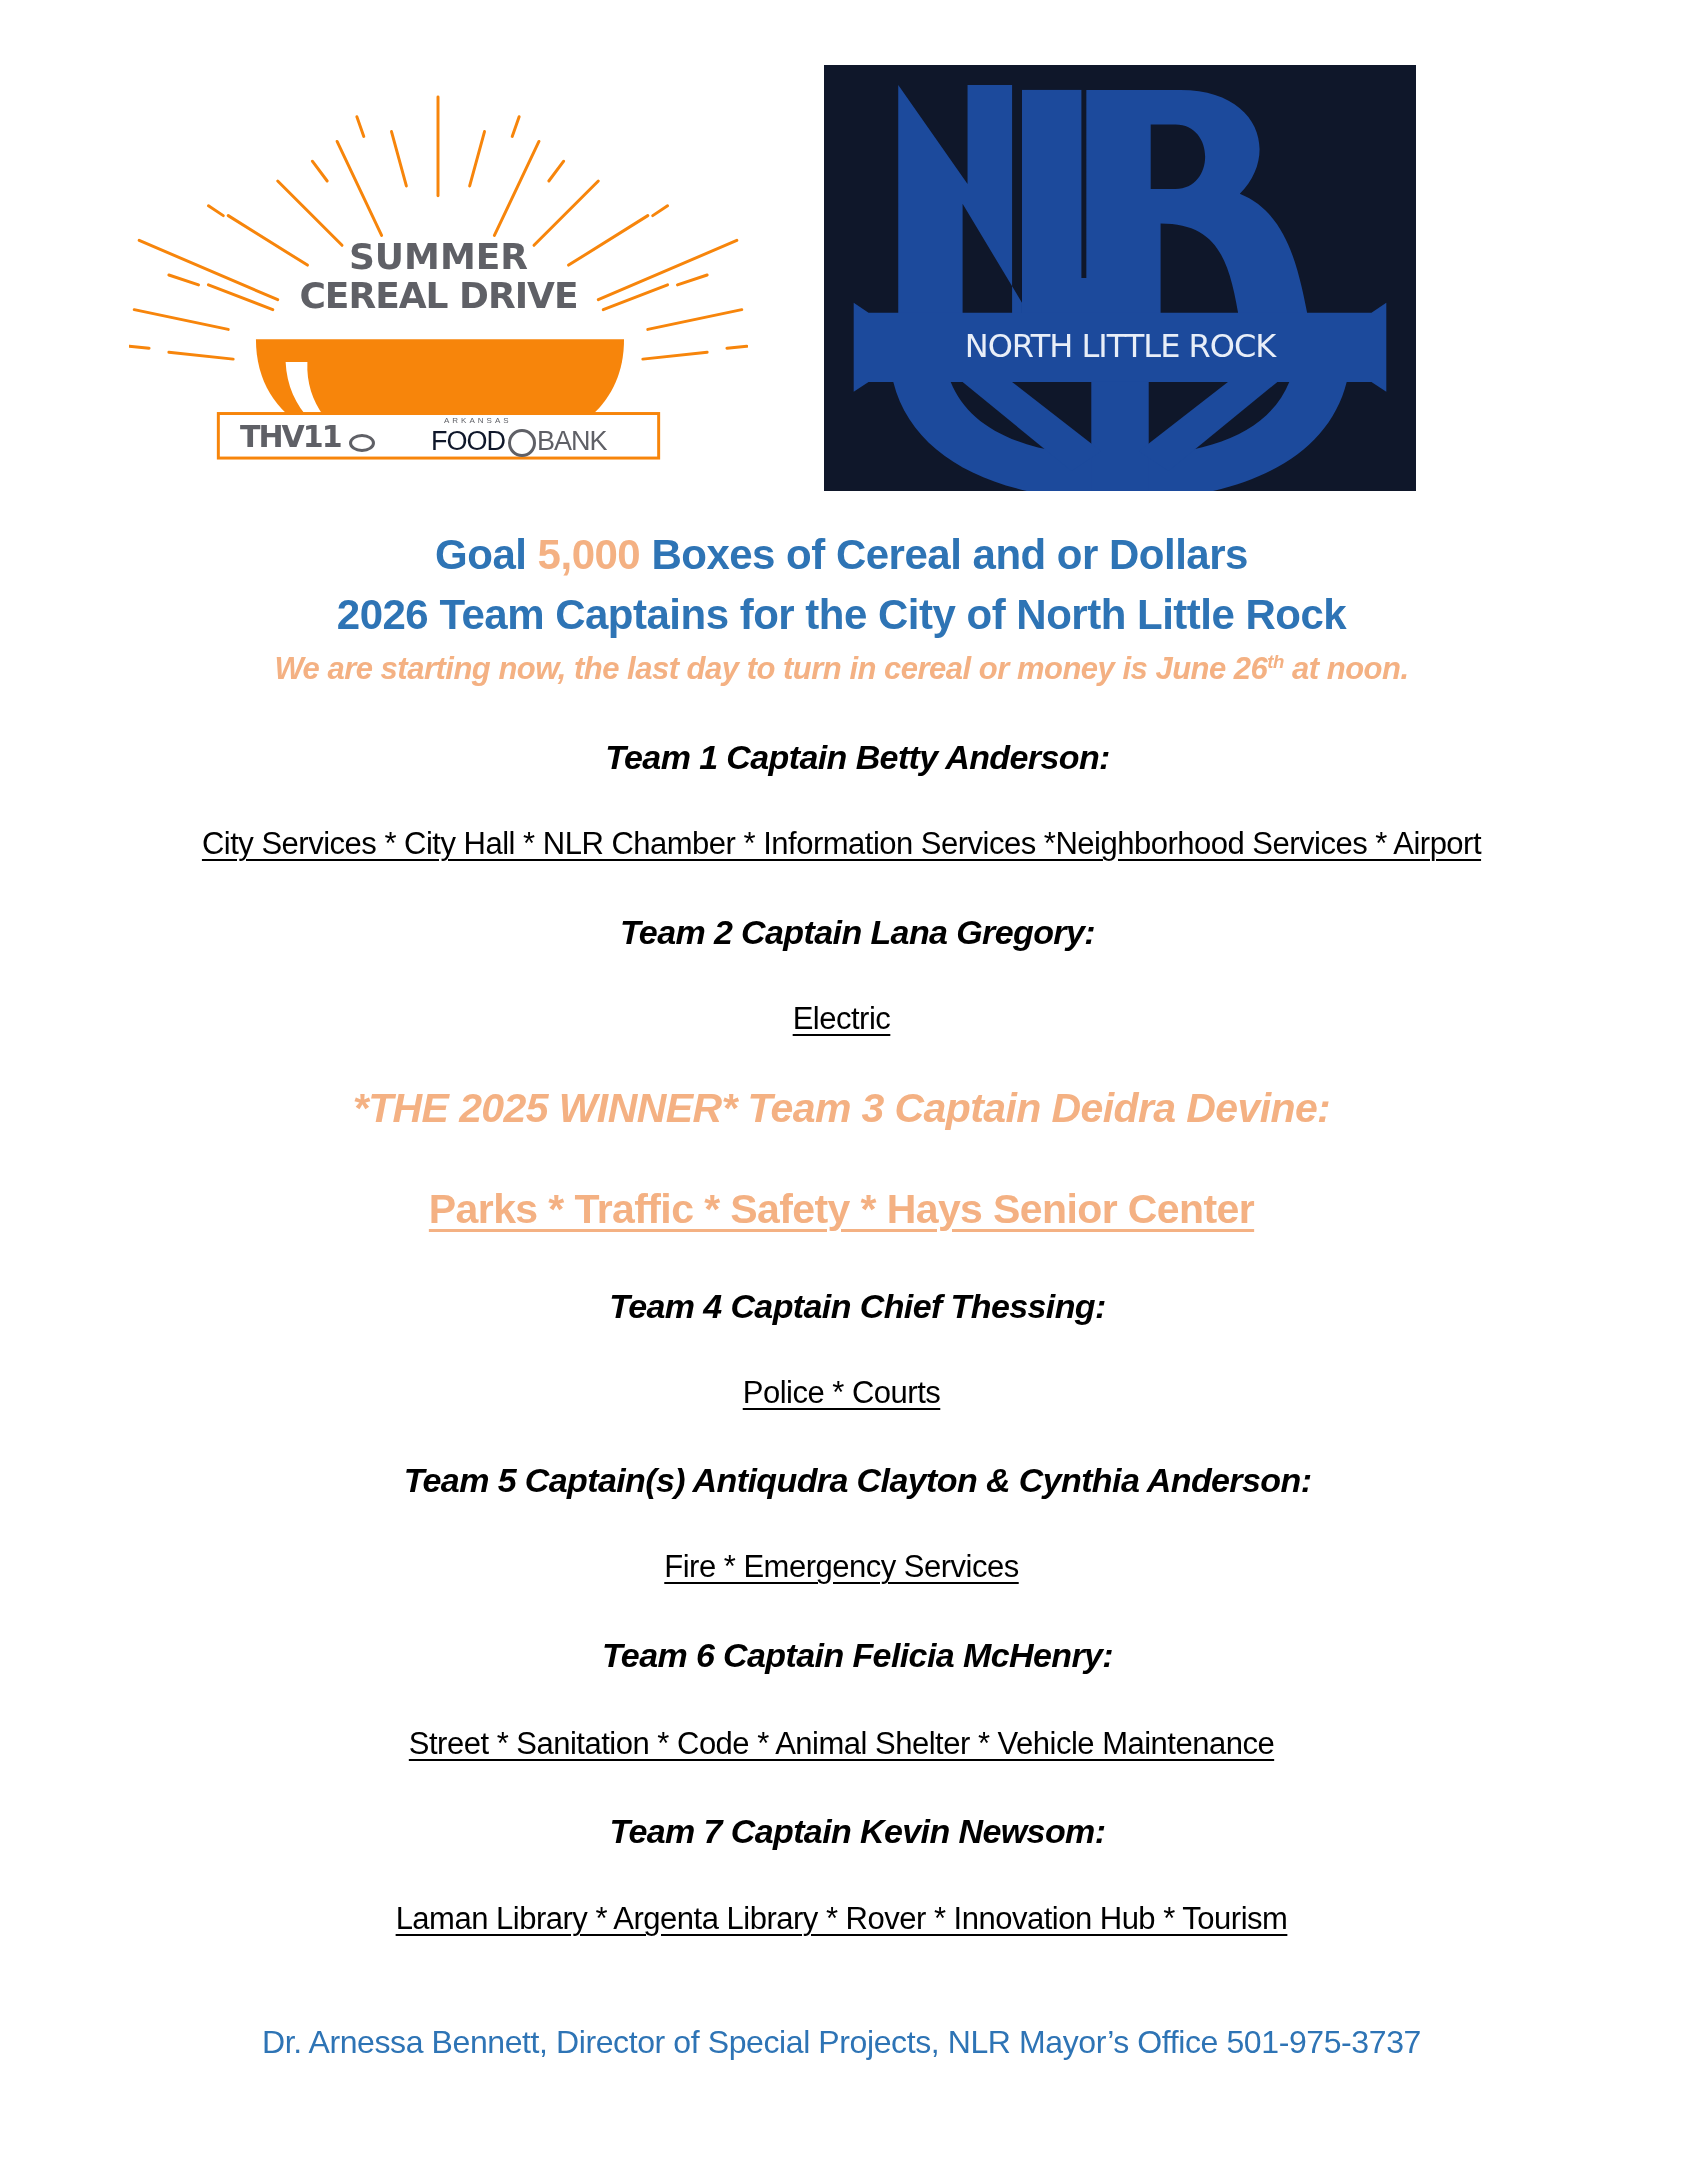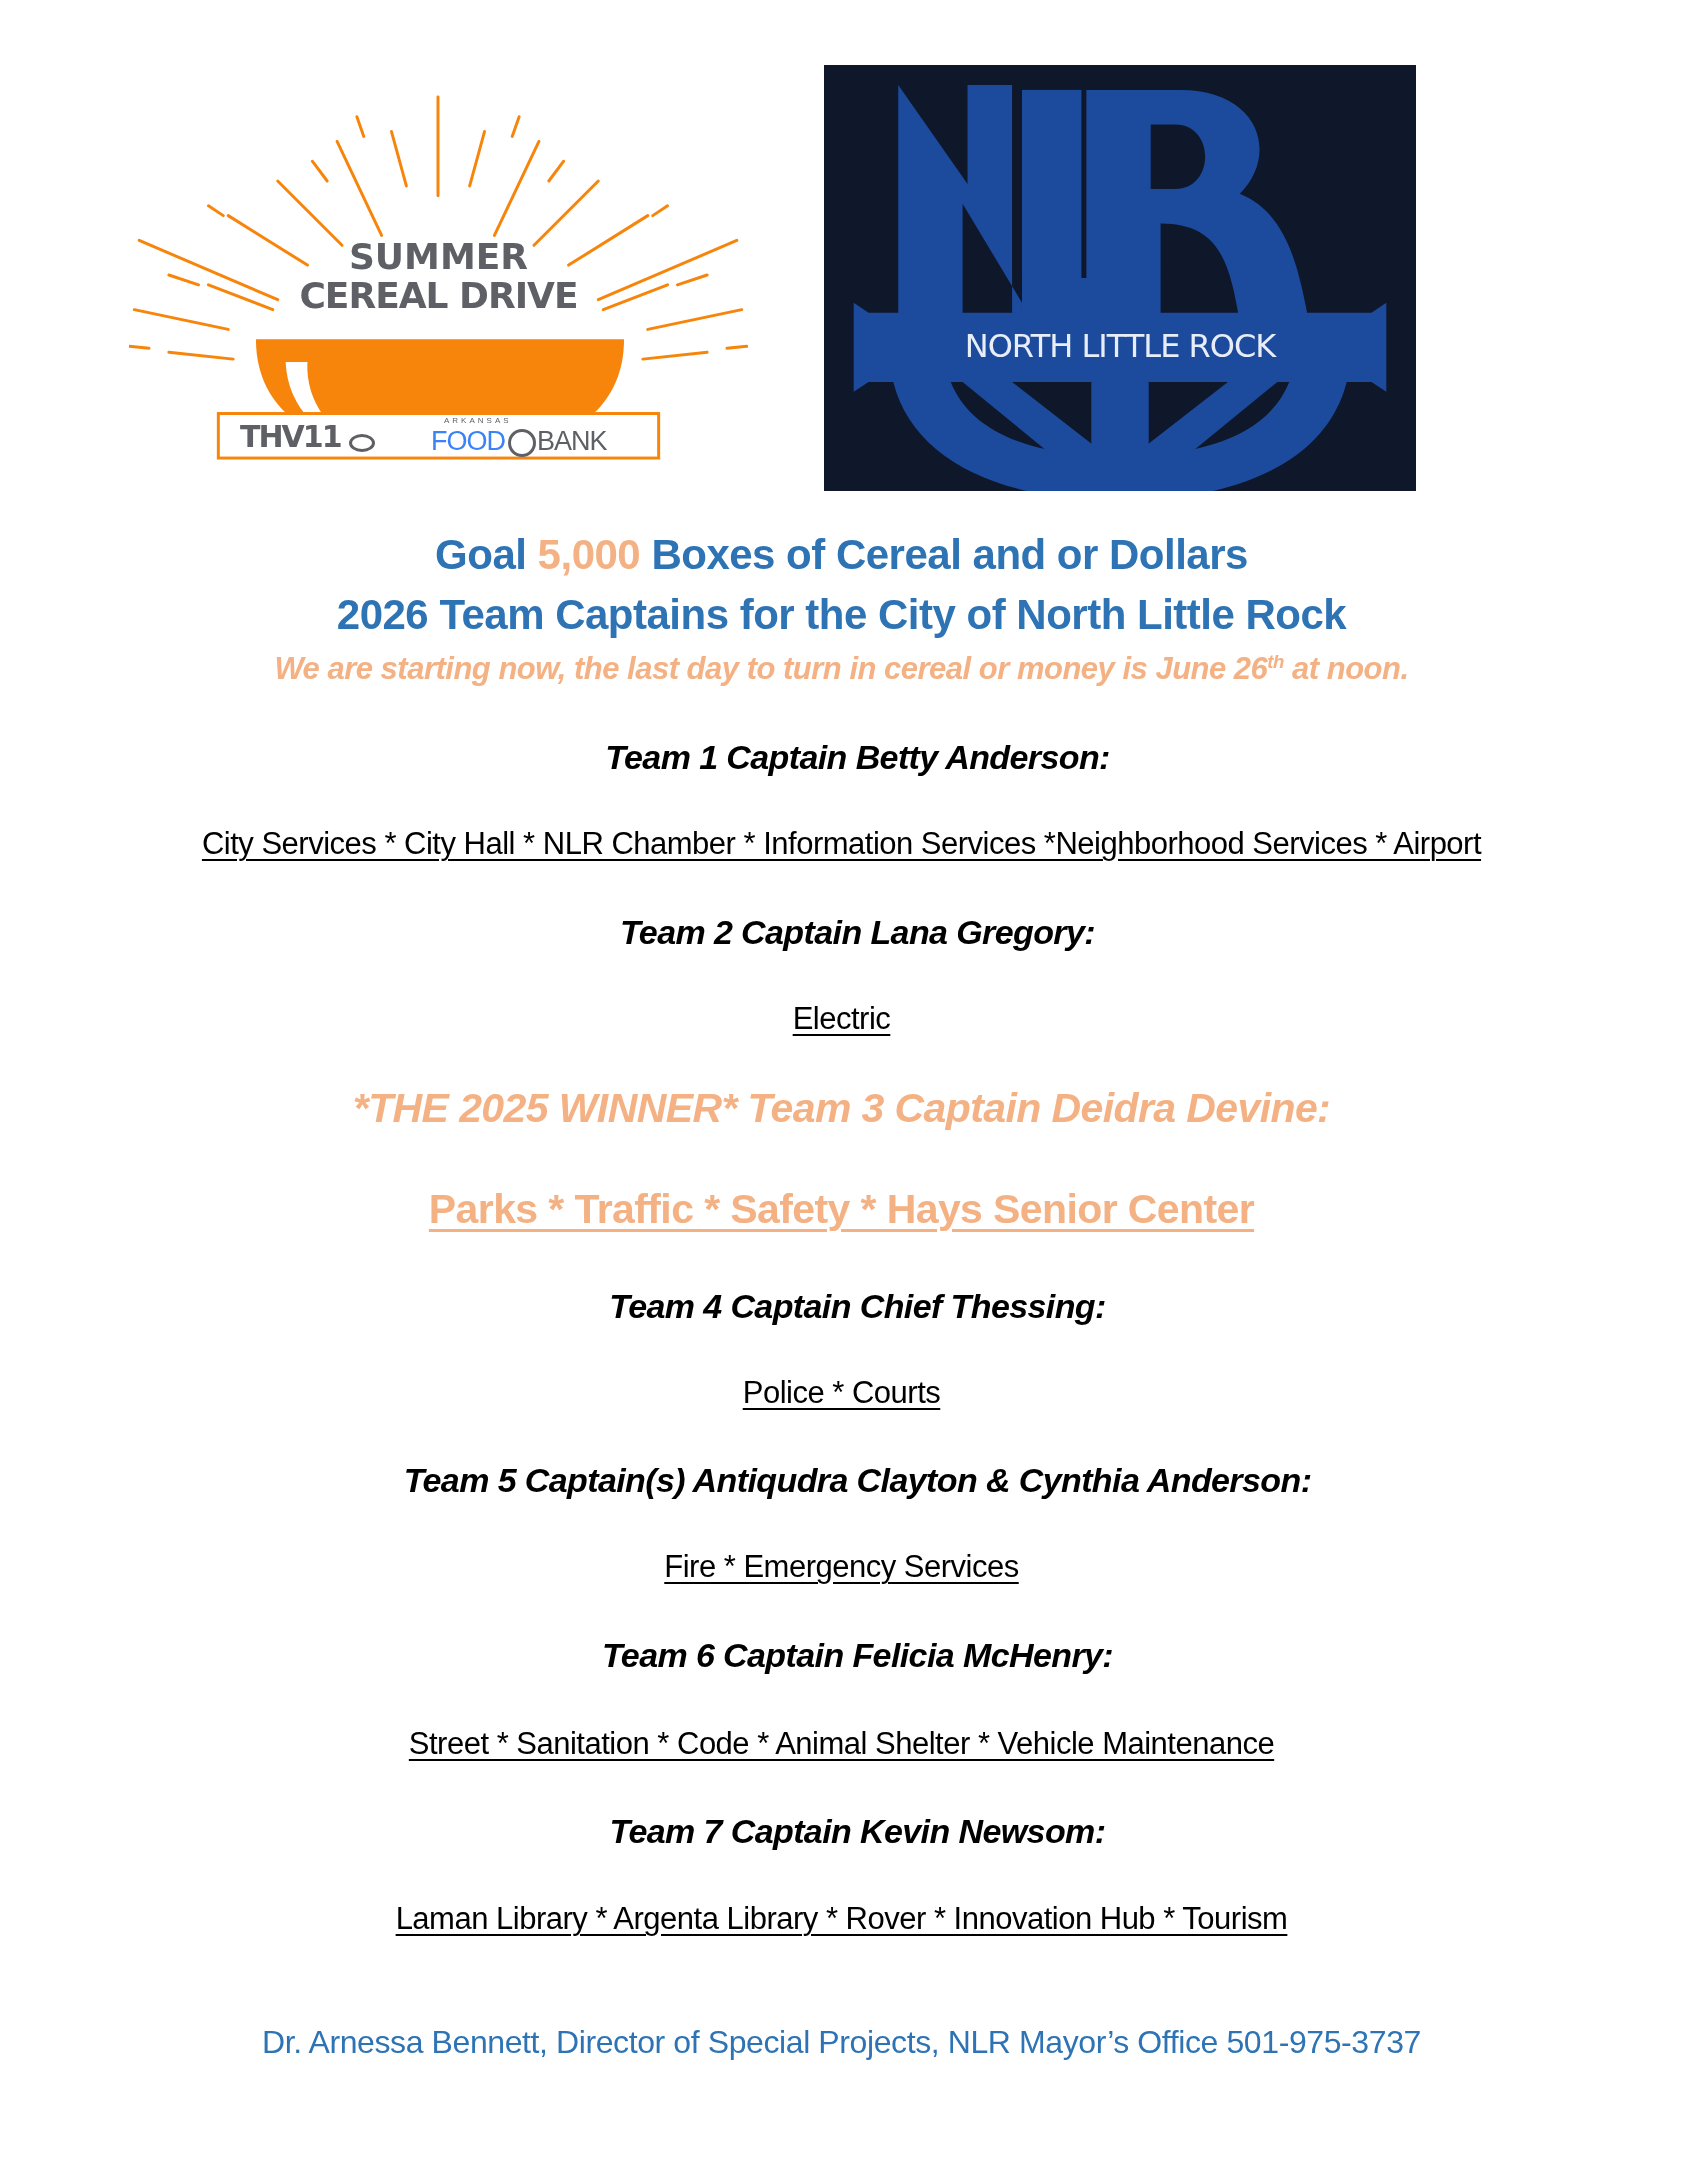--- a/index.html
+++ b/index.html
@@ -56,21 +56,21 @@
     </g>
     <path d="M128 255 L500 255 C500 340 420 375 314 375 C208 375 128 340 128 255 Z" fill="#F7850B"></path>
     <path d="M158 278 L180 278 C178 320 205 350 240 368 C195 358 160 325 158 278 Z" fill="#ffffff"></path>
     <rect x="90" y="330" width="445" height="45" fill="#ffffff" stroke="#F7850B" stroke-width="3"></rect>
   </svg>
   <div class="abs" style="left:0; width:619px; top:149px; text-align:center; font-family:'DejaVu Sans', sans-serif; font-weight:bold; font-size:36px; color:#5F6066;">SUMMER</div>
   <div class="abs" style="left:0; width:619px; top:188px; text-align:center; font-family:'DejaVu Sans', sans-serif; font-weight:bold; font-size:36px; color:#5F6066; letter-spacing:-1px;">CEREAL DRIVE</div>
   <div class="abs" style="left:111px; top:332px; font-family:'DejaVu Sans', sans-serif; font-weight:bold; font-size:30px; color:#5F6066; letter-spacing:-2px;">THV11</div>
   <div class="abs" style="left:220px; top:347px; width:20px; height:12px; border:3px solid #5F6066; border-radius:50%;"></div>
   <div class="abs" style="left:315px; top:329px; font-size:8px; letter-spacing:3px; color:#5F6066;">ARKANSAS</div>
-  <div class="abs" style="left:302px; top:339px; font-size:27px; color:#3b82f6; letter-spacing:-1px;">FOOD</div>
+  <div class="abs" style="left:302px; top:339px; font-size:27px; color:#0f172a; letter-spacing:-1px;">FOOD</div>
   <div class="abs" style="left:379px; top:342px; width:22px; height:22px; border:3px solid #5F6066; border-radius:50%;"></div>
   <div class="abs" style="left:408px; top:339px; font-size:27px; color:#5F6066; letter-spacing:-1px;">BANK</div>
 </div>
 
 <div class="abs" style="left:824px; top:65px; width:592px; height:426px; background:#0f172a;">
   <svg width="592" height="426" viewBox="0 0 598 430">
     <g fill="#1C4A9C">
 
       <polygon points="75,20 75,260 140,260 140,140 200,240 200,260 190,260 190,20 145,20 145,120 75,20"></polygon>
 

